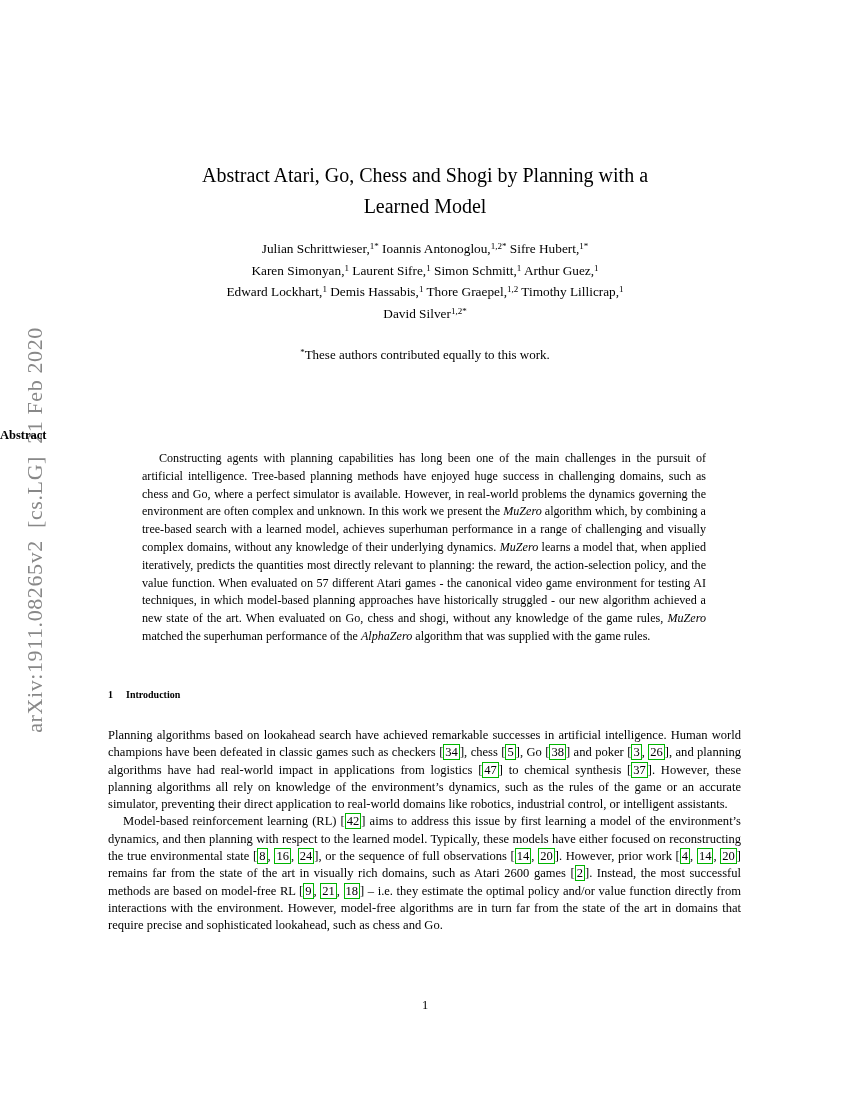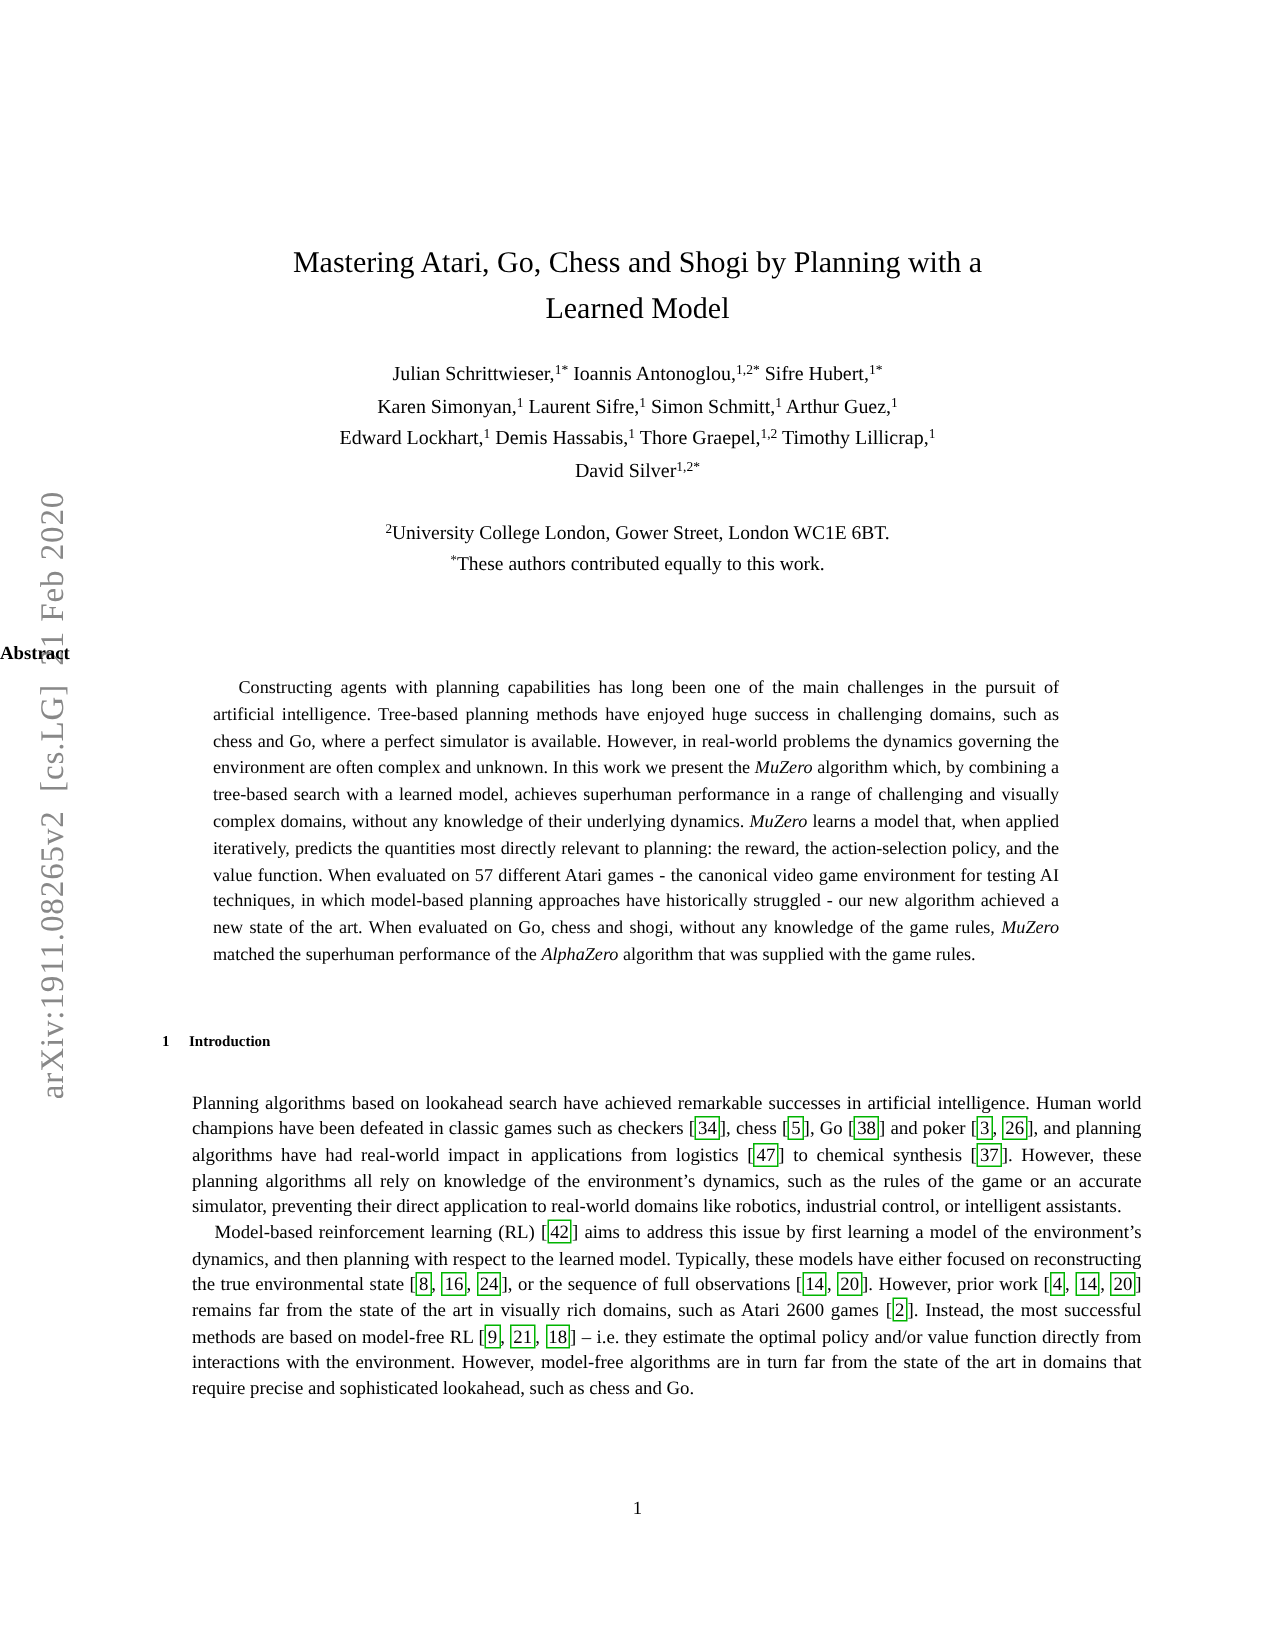--- a/index.html
+++ b/index.html
@@ -86,21 +86,20 @@
   }
   .sec-title { margin-left: 13px; }
   .intro-body {
     position: absolute;
     top: 727px;
     left: 108px;
     width: 633px;
     font-size: 12.55px;
     line-height: 17.3px;
     text-align: justify;
-    margin-left: 20px;
   }
   .intro-body p { margin: 0; }
   .intro-body p.indented { text-indent: 15px; }
   .page-number {
     position: absolute;
     top: 998px;
     left: 0;
     width: 100%;
     text-align: center;
     font-size: 12.5px;
@@ -118,33 +117,32 @@
   }
 </style>
 </head>
 <body>
 
 <div class="page">
 
   <div class="arxiv-stamp">arXiv:1911.08265v2  [cs.LG]  21 Feb 2020</div>
 
   <h1 class="title">
-    <span>Mastering Atari, Go, Chess and Shogi by Planning with a</span><br>
+    <span>Abstract Atari, Go, Chess and Shogi by Planning with a</span><br>
     <span>Learned Model</span>
   </h1>
 
   <div class="authors">
     <div><span class="txt">Julian Schrittwieser,</span><span class="sup">1*</span><span class="txt"> Ioannis Antonoglou,</span><span class="sup">1,2*</span><span class="txt"> Sifre Hubert,</span><span class="sup">1*</span></div>
     <div><span class="txt">Karen Simonyan,</span><span class="sup">1</span><span class="txt"> Laurent Sifre,</span><span class="sup">1</span><span class="txt"> Simon Schmitt,</span><span class="sup">1</span><span class="txt"> Arthur Guez,</span><span class="sup">1</span></div>
     <div><span class="txt">Edward Lockhart,</span><span class="sup">1</span><span class="txt"> Demis Hassabis,</span><span class="sup">1</span><span class="txt"> Thore Graepel,</span><span class="sup">1,2</span><span class="txt"> Timothy Lillicrap,</span><span class="sup">1</span></div>
     <div><span class="txt">David Silver</span><span class="sup">1,2*</span></div>
   </div>
 
   <div class="affiliations">
-    <div><span class="sup">2</span><span class="txt">University College London, Gower Street, London WC1E 6BT.</span></div>
     <div><span class="sup">*</span><span class="txt">These authors contributed equally to this work.</span></div>
   </div>
 
   <div class="abstract-heading">Abstract</div>
 
   <p class="abstract-body"><span class="txt">Constructing agents with planning capabilities has long been one of the main challenges in the pursuit of artificial intelligence. Tree-based planning methods have enjoyed huge success in challenging domains, such as chess and Go, where a perfect simulator is available. However, in real-world problems the dynamics governing the environment are often complex and unknown. In this work we present the </span><span class="it">MuZero</span><span class="txt"> algorithm which, by combining a tree-based search with a learned model, achieves superhuman performance in a range of challenging and visually complex domains, without any knowledge of their underlying dynamics. </span><span class="it">MuZero</span><span class="txt"> learns a model that, when applied iteratively, predicts the quantities most directly relevant to planning: the reward, the action-selection policy, and the value function. When evaluated on 57 different Atari games - the canonical video game environment for testing AI techniques, in which model-based planning approaches have historically struggled - our new algorithm achieved a new state of the art. When evaluated on Go, chess and shogi, without any knowledge of the game rules, </span><span class="it">MuZero</span><span class="txt"> matched the superhuman performance of the </span><span class="it">AlphaZero</span><span class="txt"> algorithm that was supplied with the game rules.</span></p>
 
   <div class="section-heading">
     <span class="sec-num">1</span><span class="sec-title">Introduction</span>
   </div>

